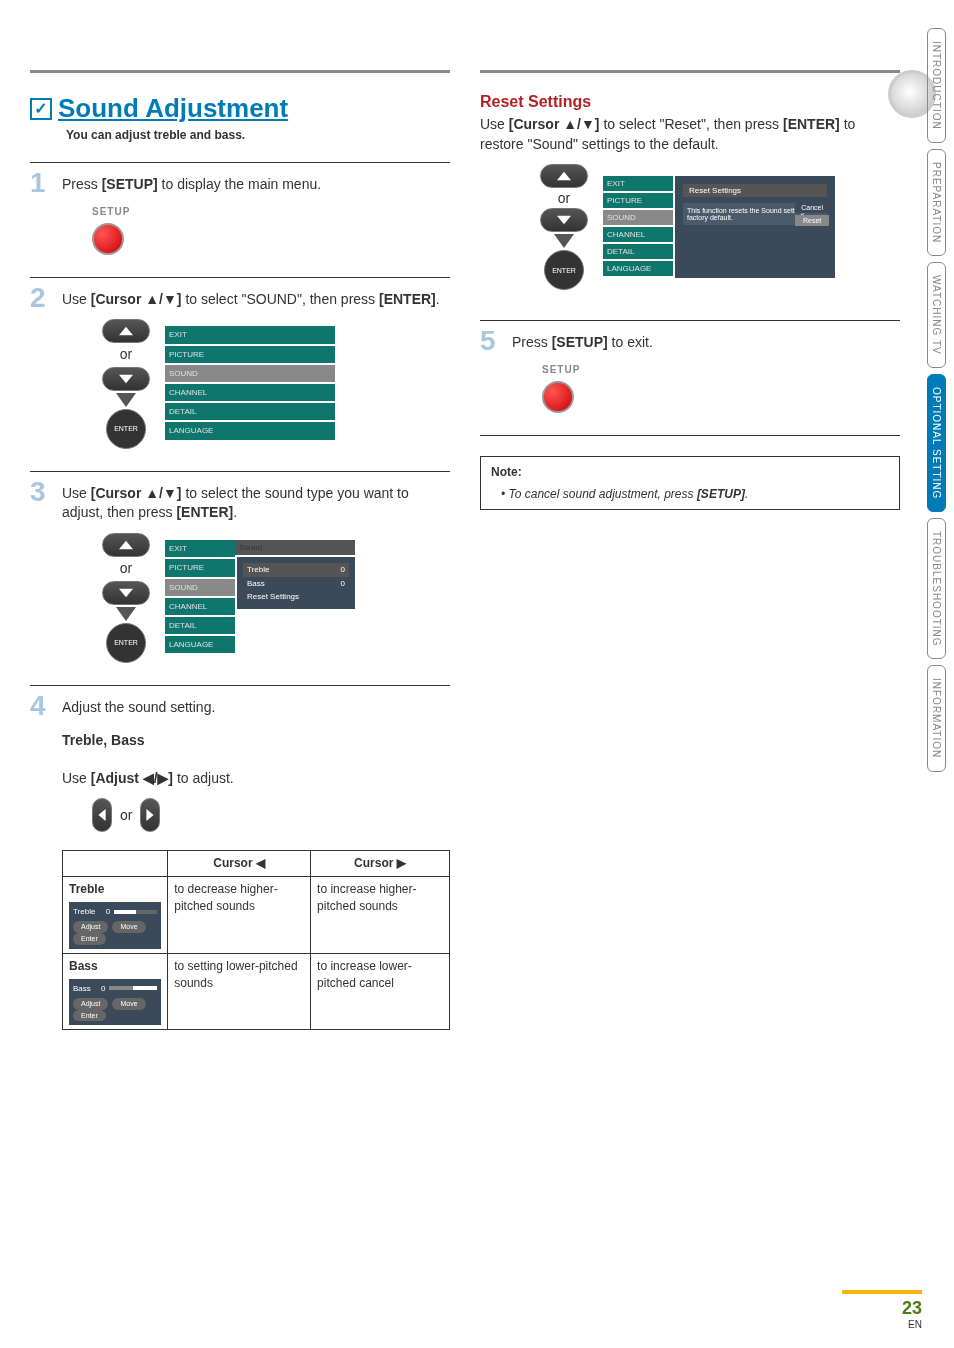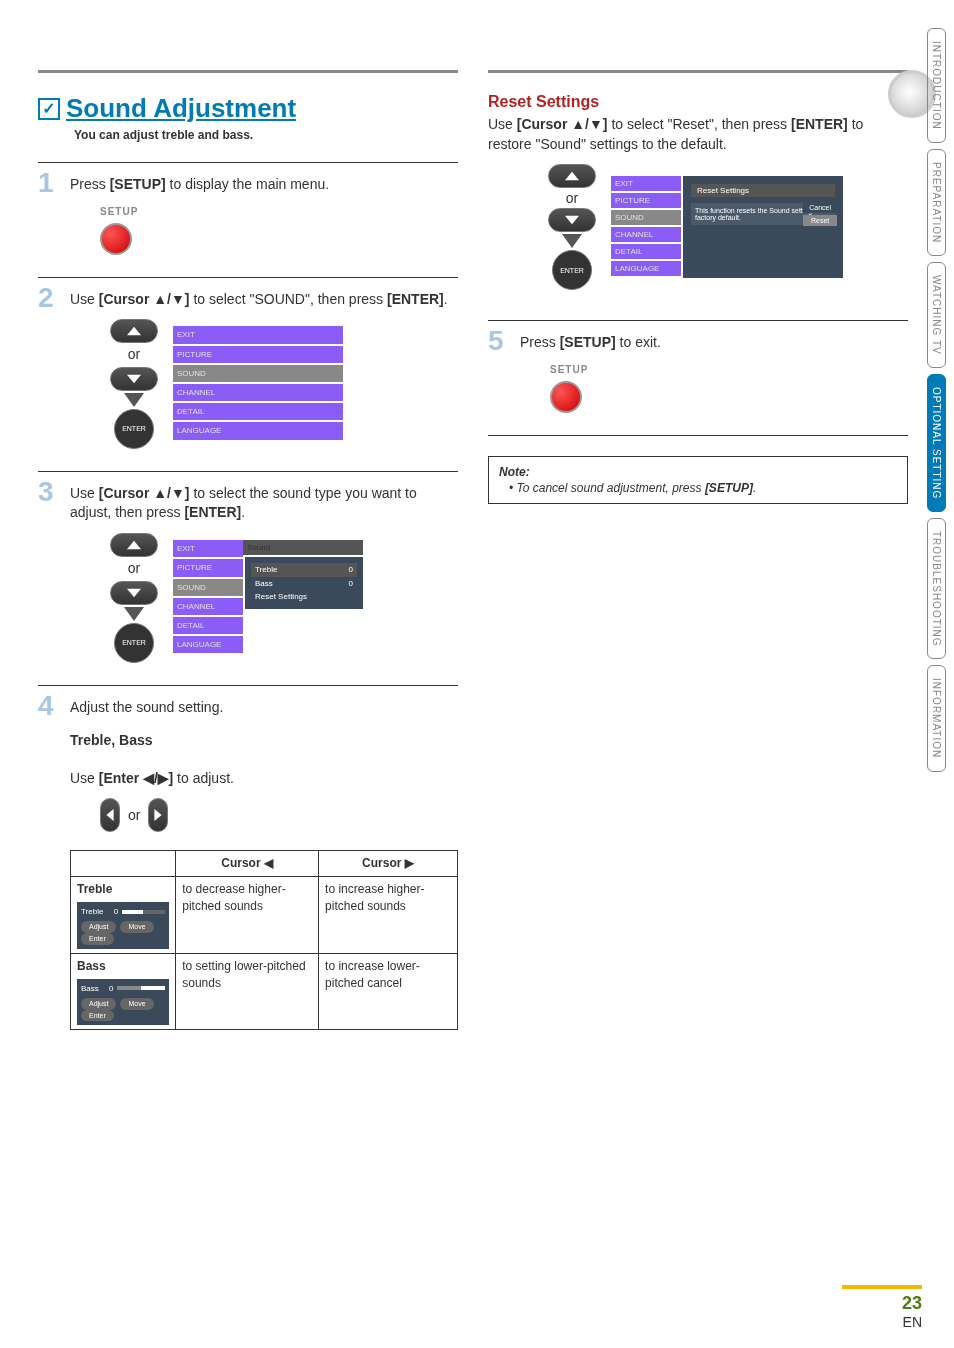--- a/index.html
+++ b/index.html
@@ -1,17 +1,17 @@
 <!DOCTYPE html>
 <html><head>
 <meta charset="utf-8">
 <style>
 * { margin: 0; padding: 0; box-sizing: border-box; }
 body { width: 954px; height: 1348px; font-family: Arial, sans-serif; position: relative; background: white; color: #333; font-size: 13px; }
-.page-content { display: flex; padding: 70px 30px 0 38px; gap: 30px; }
+.page-content { display: flex; padding: 70px 30px 0 30px; gap: 30px; }
 .col-left { width: 420px; }
 .col-right { width: 420px; }
 .top-rule { border-top: 3px solid #888; margin-bottom: 20px; }
 .main-heading { display: flex; align-items: center; margin-bottom: 4px; }
 .checkbox-icon { width: 22px; height: 22px; border: 2px solid #007bb8; display: inline-flex; align-items: center; justify-content: center; margin-right: 6px; }
 .checkbox-icon::after { content: '✓'; color: #007bb8; font-weight: bold; font-size: 16px; }
 .main-heading h1 { color: #007bb8; font-size: 26px; font-weight: bold; text-decoration: underline; }
 .subheading { font-weight: bold; font-size: 12px; margin-bottom: 20px; margin-left: 36px; }
 .step-rule { border-top: 1px solid #333; margin: 12px 0 6px; }
 .step { display: flex; gap: 10px; margin-bottom: 10px; }
@@ -19,21 +19,21 @@
 .step-body { flex: 1; font-size: 14px; line-height: 1.4; padding-top: 6px; }
 .setup-label { color: #888; font-size: 10px; font-weight: bold; letter-spacing: 1px; margin-bottom: 4px; }
 .red-button { width: 32px; height: 32px; border-radius: 50%; background: radial-gradient(circle at 30% 30%, #ff5555, #cc0000); border: 2px solid #999; }
 .remote-row { display: flex; align-items: center; gap: 15px; margin: 10px 0 10px 40px; }
 .arrow-set { display: flex; flex-direction: column; align-items: center; gap: 2px; }
 .arrow-btn { width: 48px; height: 24px; background: linear-gradient(#555,#333); border-radius: 12px; display:flex; align-items:center; justify-content:center; border: 1px solid #777; }
 .arrow-btn svg { width: 14px; height: 10px; fill: white; }
 .enter-btn { width: 40px; height: 40px; border-radius: 50%; background: #333; border: 1px solid #777; display:flex; align-items:center; justify-content:center; color:white; font-size:7px; }
 .or-text { font-size: 14px; }
 .menu-shot { width: 170px; }
-.menu-item { background: #8b5cf6; color: #e0e0e0; font-size: 8px; padding: 3px 4px; margin-bottom: 2px; display:flex; align-items:center; gap:3px; }
+.menu-item { background: #0f766e; color: #e0e0e0; font-size: 8px; padding: 3px 4px; margin-bottom: 2px; display:flex; align-items:center; gap:3px; }
 .menu-item.highlight { background: #888; }
 .menu-sub-panel { background: #3b4a5a; color:white; font-size:8px; padding: 6px; margin-left: 2px; }
 .menu-sub-header { background:#555; padding:2px 4px; font-size:8px; margin-bottom:2px; }
 .menu-sub-row { display:flex; justify-content:space-between; padding: 1px 4px; font-size:8px; }
 .menu-sub-row.hl { background:#555; }
 .sub-section-title { font-weight: bold; font-size: 14px; margin-bottom: 18px; }
 .lr-remote { display:flex; align-items:center; gap:8px; margin: 10px 0 18px 30px; }
 .lr-btn { width: 20px; height: 34px; border-radius: 10px; background: linear-gradient(#555,#333); display:flex; align-items:center; justify-content:center; border:1px solid #777; }
 .lr-btn svg { width:8px; height:12px; fill:white;}
 .adj-table { border-collapse: collapse; width: 100%; font-size: 12px; }
@@ -46,30 +46,30 @@
 .pill { display:inline-block; background:#666; border-radius:8px; padding:1px 8px; font-size:7px; margin-right:4px; }
 .reset-heading { color:#b22222; font-weight:bold; font-size:16px; margin-bottom:4px; }
 .reset-menu-shot { display:flex; gap:2px; }
 .reset-right-panel { background:#3b4a5a; color:white; padding:8px; width: 160px; position:relative; }
 .reset-right-header { background:#555; padding:2px 6px; font-size:8px; margin-bottom:6px; }
 .reset-text-panel { font-size:7px; padding:4px; background:#4a5a6a; }
 .btn-stack { position:absolute; right:6px; top:26px; display:flex; flex-direction:column; gap:2px;}
 .btn-stack div { font-size:7px; padding:2px 6px; text-align:center; background:#3b4a5a;}
 .btn-stack .hl { background:#888; }
 .note-box { border: 1px solid #333; padding: 8px 10px; margin-top: 20px; font-size: 12px; }
-.note-box .note-title { font-style: italic; font-weight: bold; margin-bottom: 2px; }
+.note-box .note-title { font-weight: bold; margin-bottom: 8px; }
 .note-box .note-item { font-style: italic; font-size: 12px; padding-left: 10px; }
 .side-tabs { position: absolute; right: 8px; top: 28px; display:flex; flex-direction:column; gap:6px; }
 .tab { border: 1px solid #888; border-radius: 6px; padding: 12px 3px; font-size: 10px; color:#888; writing-mode: vertical-rl; text-align:center; letter-spacing: 1px; white-space: nowrap; }
 .tab.active { background:#007bb8; color:white; border-color:#007bb8; }
 .knob { width:48px; height:48px; border-radius:50%; border:3px solid #ccc; background:radial-gradient(circle at 45% 45%,#fff,#bbb); position:absolute; right:18px; top:70px; }
 .page-footer { position:absolute; bottom:18px; right:32px; text-align:right; }
 .page-num-bar { background:linear-gradient(to left,#f5b800,#f5b800); width:80px; height:4px; position:absolute; right:0; top:-8px; }
 .page-num { color:#4d7c0f; font-weight:bold; font-size:18px; }
-.page-en { font-size: 14px; color: #333; }
+.page-en { font-size: 10px; color: #333; }
 .center-area { margin: 10px 0 10px 30px; }
 </style>
 </head>
 <body>
 
 <div class="knob"></div>
 
 <div class="side-tabs">
   <div class="tab">INTRODUCTION</div>
   <div class="tab">PREPARATION</div>
@@ -189,21 +189,21 @@
       </div>
     </div>
 
     <div class="step-rule"></div>
     <div class="step">
       <div class="step-num">4</div>
       <div class="step-body">
         <span>Adjust the sound setting.</span>
         <div style="height:14px"></div>
         <div class="sub-section-title">Treble, Bass</div>
-        <div><span>Use </span><b>[Enter ◀/▶]</b><span> to adjust.</span></div>
+        <div><span>Use </span><b>[Adjust ◀/▶]</b><span> to adjust.</span></div>
         <div class="lr-remote">
           <div class="lr-btn">
               <svg viewBox="0 0 6 10">
                 <polygon points="6,0 6,10 0,5"></polygon>
               </svg>
             </div>
           <span>or</span>
           <div class="lr-btn">
               <svg viewBox="0 0 6 10">
                 <polygon points="0,0 0,10 6,5"></polygon>

